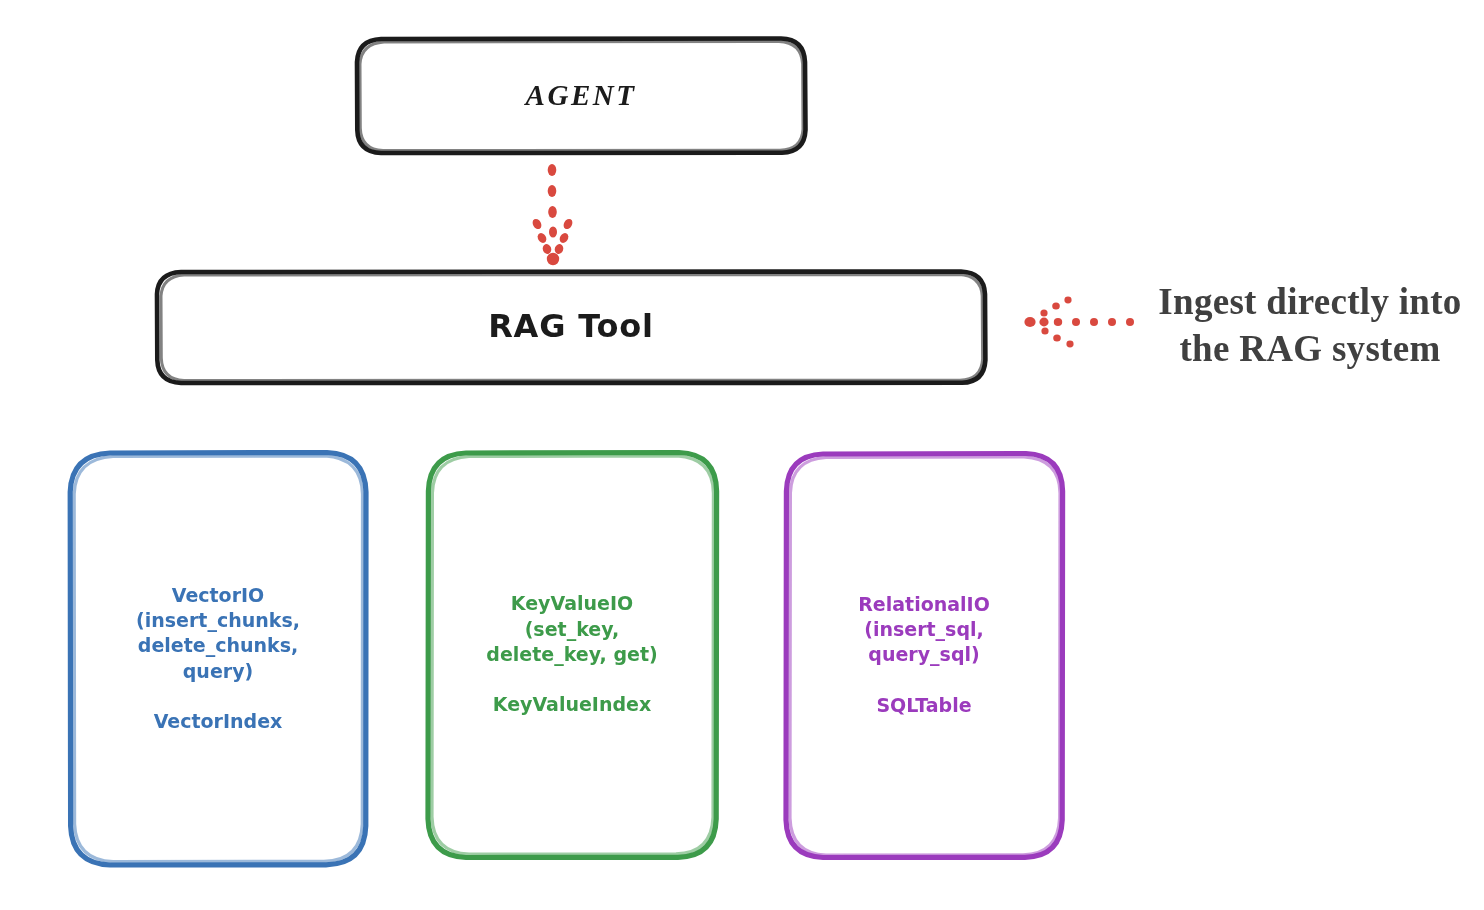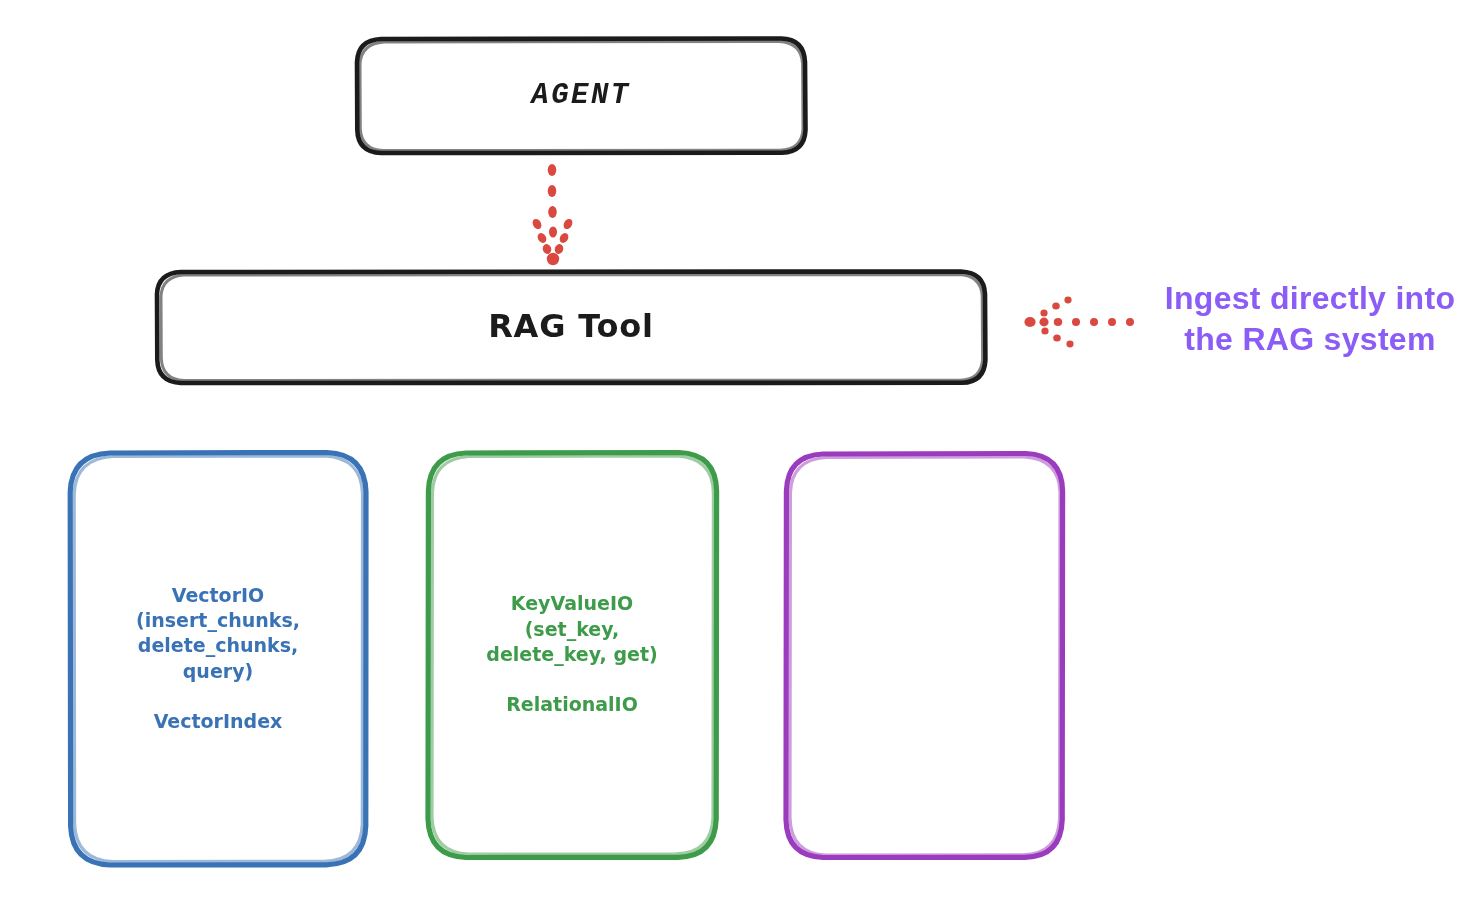--- a/index.html
+++ b/index.html
@@ -44,21 +44,21 @@
     pointer-events: none;
   }
   .sketch-path {
     fill: none;
     stroke-linecap: round;
     stroke-linejoin: round;
   }
 
   
   #agent-box .node-label {
-    font-family: Liberation Mono, monospace;
+    font-family: Liberation Serif, serif;
     font-style: italic;
     font-weight: 700;
     font-size: 29px;
     letter-spacing: 2.5px;
     color: #1b1b1b;
   }
   #ragtool-box .node-label {
     font-family: "DejaVu Sans", sans-serif;
     font-weight: 700;
     font-size: 32px;
@@ -83,24 +83,24 @@
   #kv-box .io-label     { color: #3d9b4a; }
   #rel-box .io-label    { color: #9b3bbd; }
 
   
   #annotation {
     position: absolute;
     left: 1140px;
     top: 278px;
     width: 340px;
     text-align: center;
-    color: #8b5cf6;
-    font-family: Liberation Sans, sans-serif;
-    font-weight: 700;
-    font-size: 32px;
+    color: #404040;
+    font-family: Liberation Serif, serif;
+    font-weight: 700;
+    font-size: 37px;
     line-height: 1.28;
     letter-spacing: 0.3px;
     white-space: pre-line;
   }
 </style>
 </head>
 <body>
 
 <div id="canvas">
 
@@ -177,20 +177,27 @@
 query)
 
 VectorIndex</div>
   </div>
 
   <div class="node" id="kv-box">
     <div class="io-label">KeyValueIO
 (set_key,
 delete_key, get)
 
-RelationalIO</div>
-  </div>
-
+KeyValueIndex</div>
+  </div>
+
+  <div class="node" id="rel-box">
+    <div class="io-label">RelationalIO
+(insert_sql,
+query_sql)
+
+SQLTable</div>
+  </div>
 
   <div id="annotation">Ingest directly into
 the RAG system</div>
 
 </div>
 
 </body></html>

